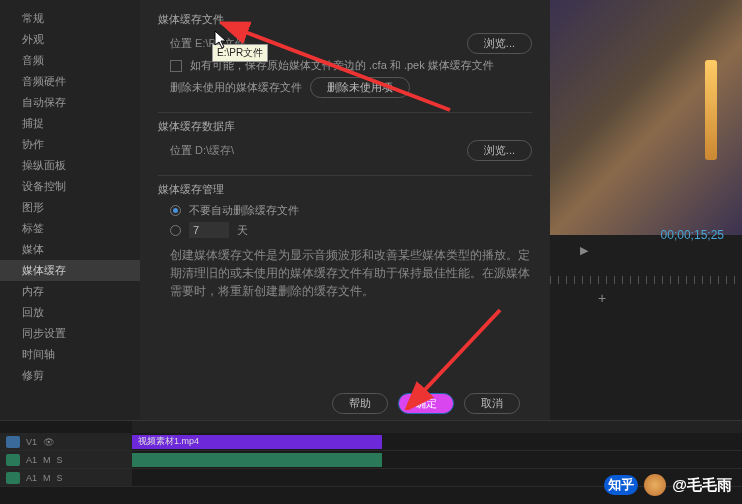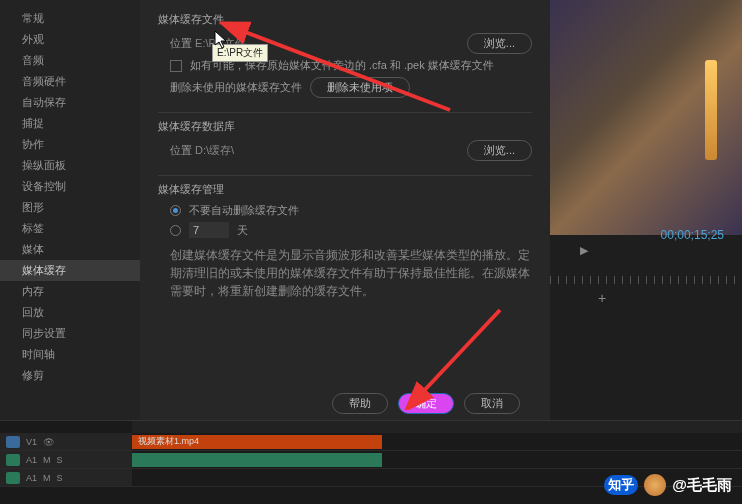--- a/index.html
+++ b/index.html
@@ -198,21 +198,21 @@
 .toggle-box.audio { background: #2a7a5a; }
 .clip {
   height: 14px;
   margin-left: 0;
   display: flex;
   align-items: center;
   padding: 0 6px;
   font-size: 9px;
 }
 .clip.video {
-  background: #c2410c;
+  background: #6d28d9;
   width: 250px;
   color: #ddd;
 }
 .clip.audio {
   background: #2a7a5a;
   width: 250px;
 }
 .tl-ruler {
   height: 12px;
   background: #222;

